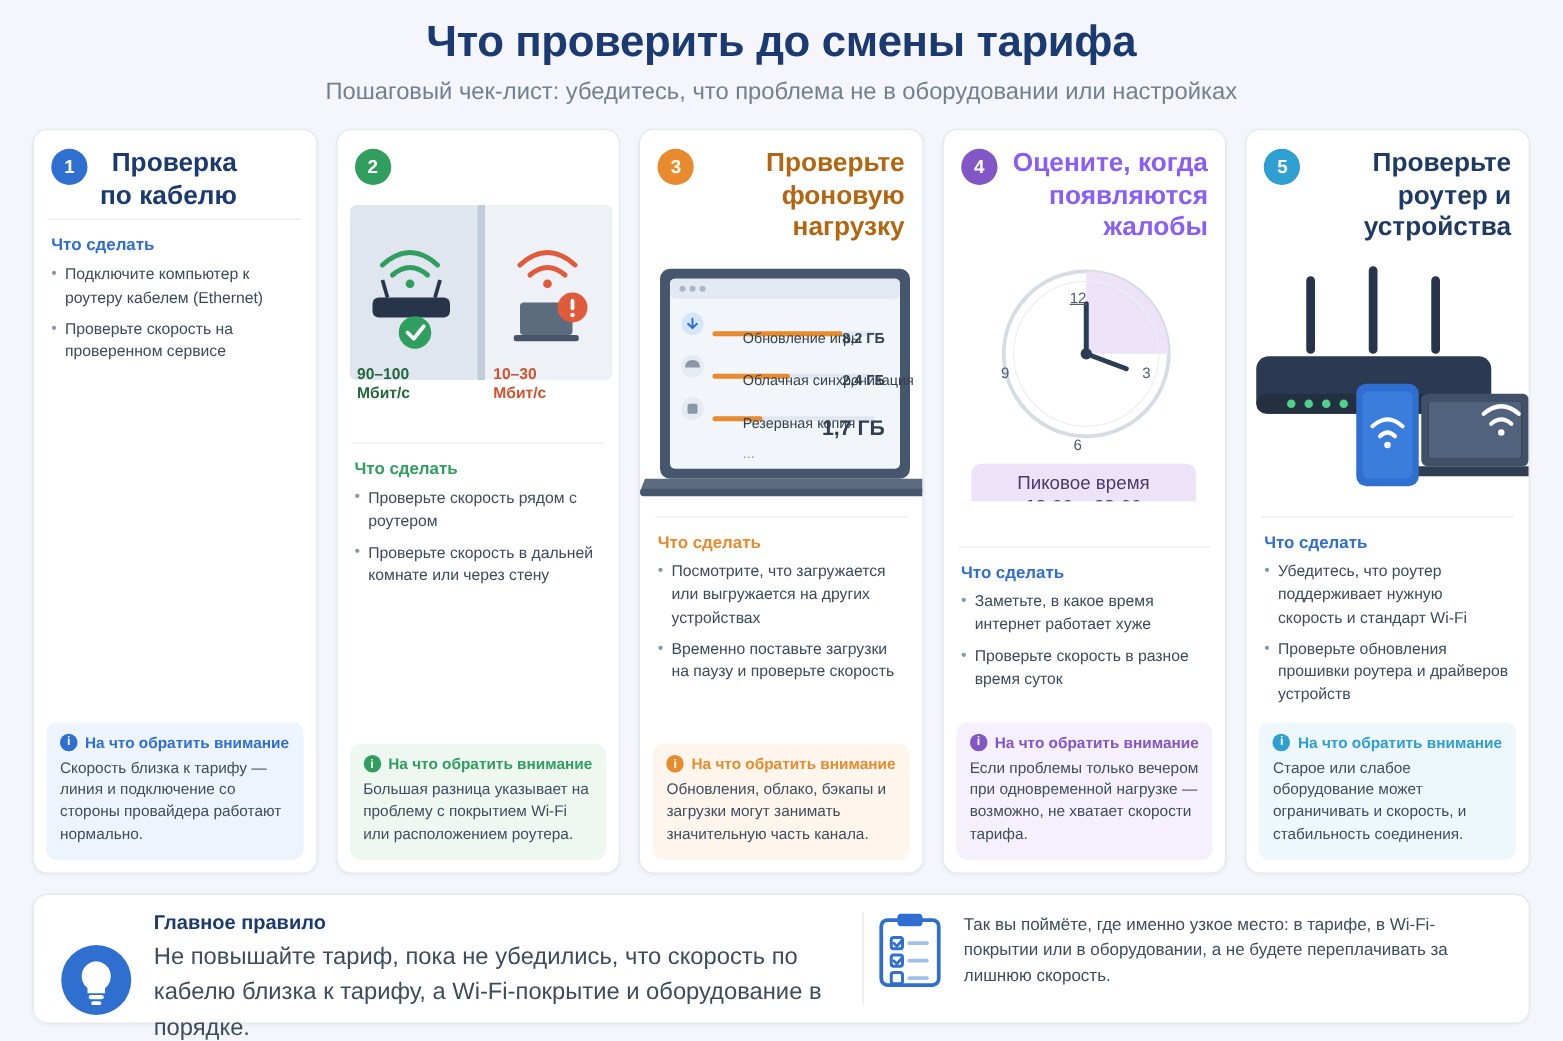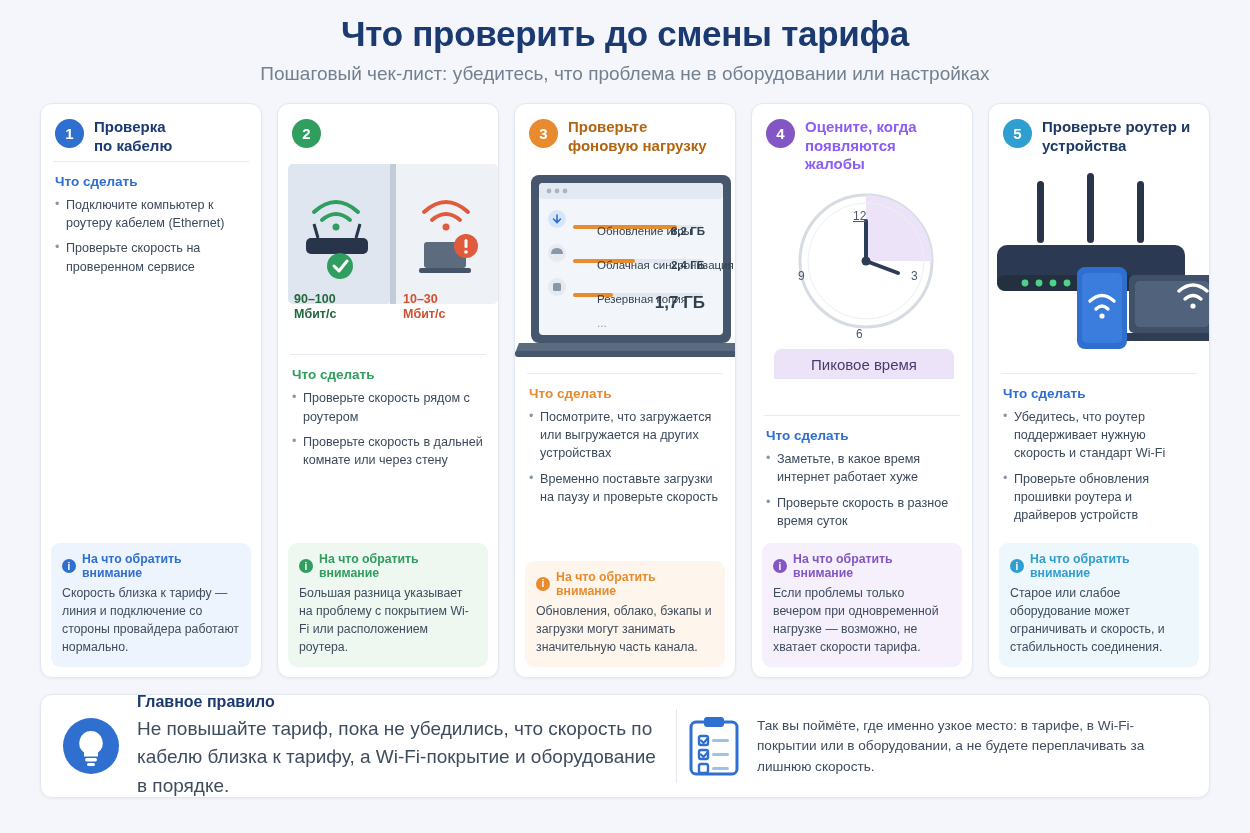--- a/index.html
+++ b/index.html
@@ -4,21 +4,21 @@
 <style>
   * { box-sizing: border-box; }
   html, body {
     margin: 0; padding: 0;
     width: 1250px; height: 833px;
     background: #f4f6fb;
     font-family: "Liberation Sans", sans-serif;
     color: #1f2d3d;
     overflow: hidden;
   }
-  .page { width: 1250px; height: 833px; position: relative; padding: 0 40px; }
+  .page { width: 1250px; height: 833px; position: relative; padding: 0 26px; }
 
   
   .header { text-align: center; padding-top: 14px; }
   .title {
     font-size: 35px; font-weight: bold; color: #1b3a72;
     letter-spacing: -0.3px; line-height: 1.15;
   }
   .subtitle {
     font-size: 19px; color: #74808f; margin-top: 9px; font-weight: normal;
   }
@@ -36,21 +36,21 @@
   }
   .card-top { padding: 14px 14px 0 14px; }
   .card-head { display: flex; align-items: flex-start; gap: 10px; }
   .num {
     width: 29px; height: 29px; border-radius: 50%; flex: 0 0 29px;
     color: #fff; font-size: 15px; font-weight: bold;
     display: flex; align-items: center; justify-content: center;
     margin-top: 1px;
   }
   .card-title {
-    font-size: 15px; font-weight: bold; line-height: 1.22;
+    font-size: 21px; font-weight: bold; line-height: 1.22; text-align: right;
   }
 
   
   .illus {
     height: 200px; margin-top: 10px; position: relative; overflow: hidden;
   }
 
   .divider { height: 1px; background: #e7ebf2; margin: 6px 12px 0 12px; }
 
   .todo { padding: 12px 14px 6px 14px; }
@@ -72,21 +72,21 @@
     width: 14px; height: 14px; border-radius: 50%; color: #fff;
     font-size: 10px; font-weight: bold; display: flex; align-items: center;
     justify-content: center; flex: 0 0 14px;
   }
   .note-b { font-size: 12.3px; line-height: 1.45; color: #3f4c5e; }
 
   
   .footer {
     margin-top: 16px; background: #fff; border: 1px solid #e3e8f0;
     border-radius: 12px; box-shadow: 0 1px 3px rgba(30,50,90,0.06);
-    display: flex; align-items: center; padding: 14px 22px; gap: 6px;
+    display: flex; align-items: flex-start; padding: 14px 22px; gap: 6px;
     height: 104px;
   }
   .bulb {
     width: 56px; height: 56px; border-radius: 50%; background: #2f6fd0;
     flex: 0 0 56px; position: relative;
   }
   .footer-left { display: flex; align-items: center; gap: 18px; flex: 1 1 0; }
   .footer-rule-h { font-size: 16px; font-weight: bold; color: #1b3a72; margin-bottom: 4px; }
   .footer-rule-b { font-size: 19px; color: #3f4c5e; line-height: 1.5; }
   .vline { width: 1px; align-self: stretch; background: #e3e8f0; margin: 0 4px; }

